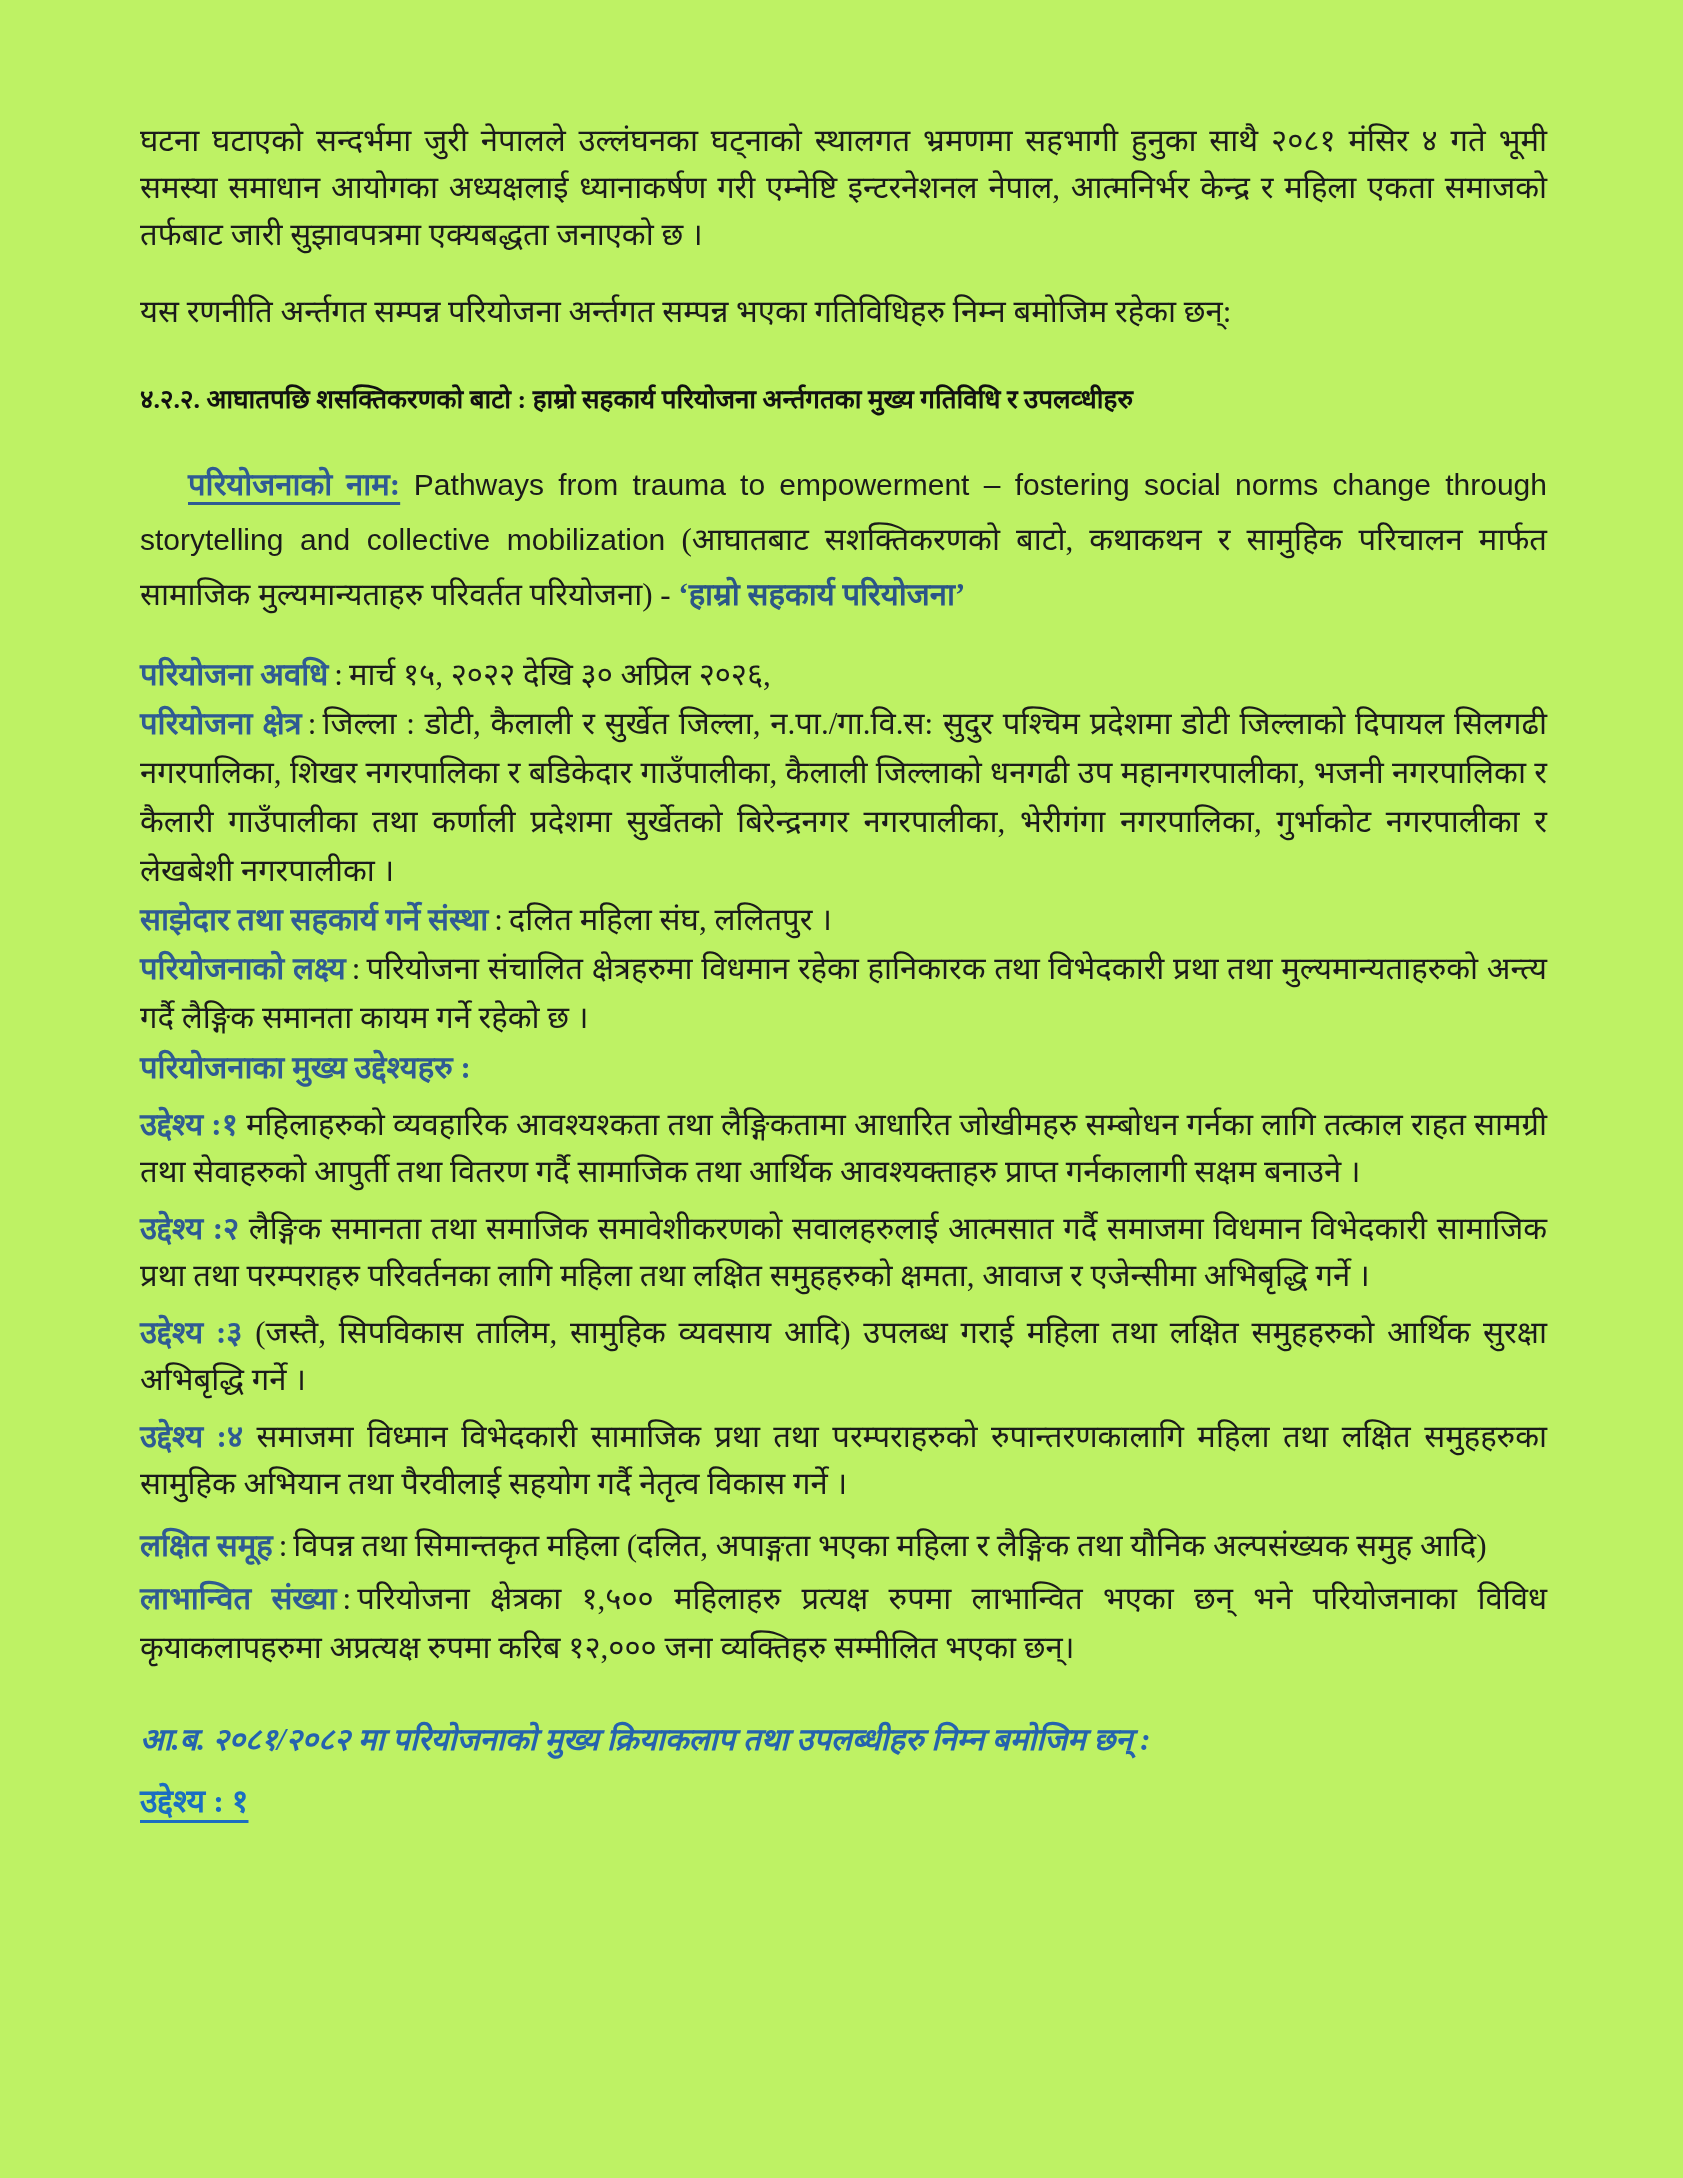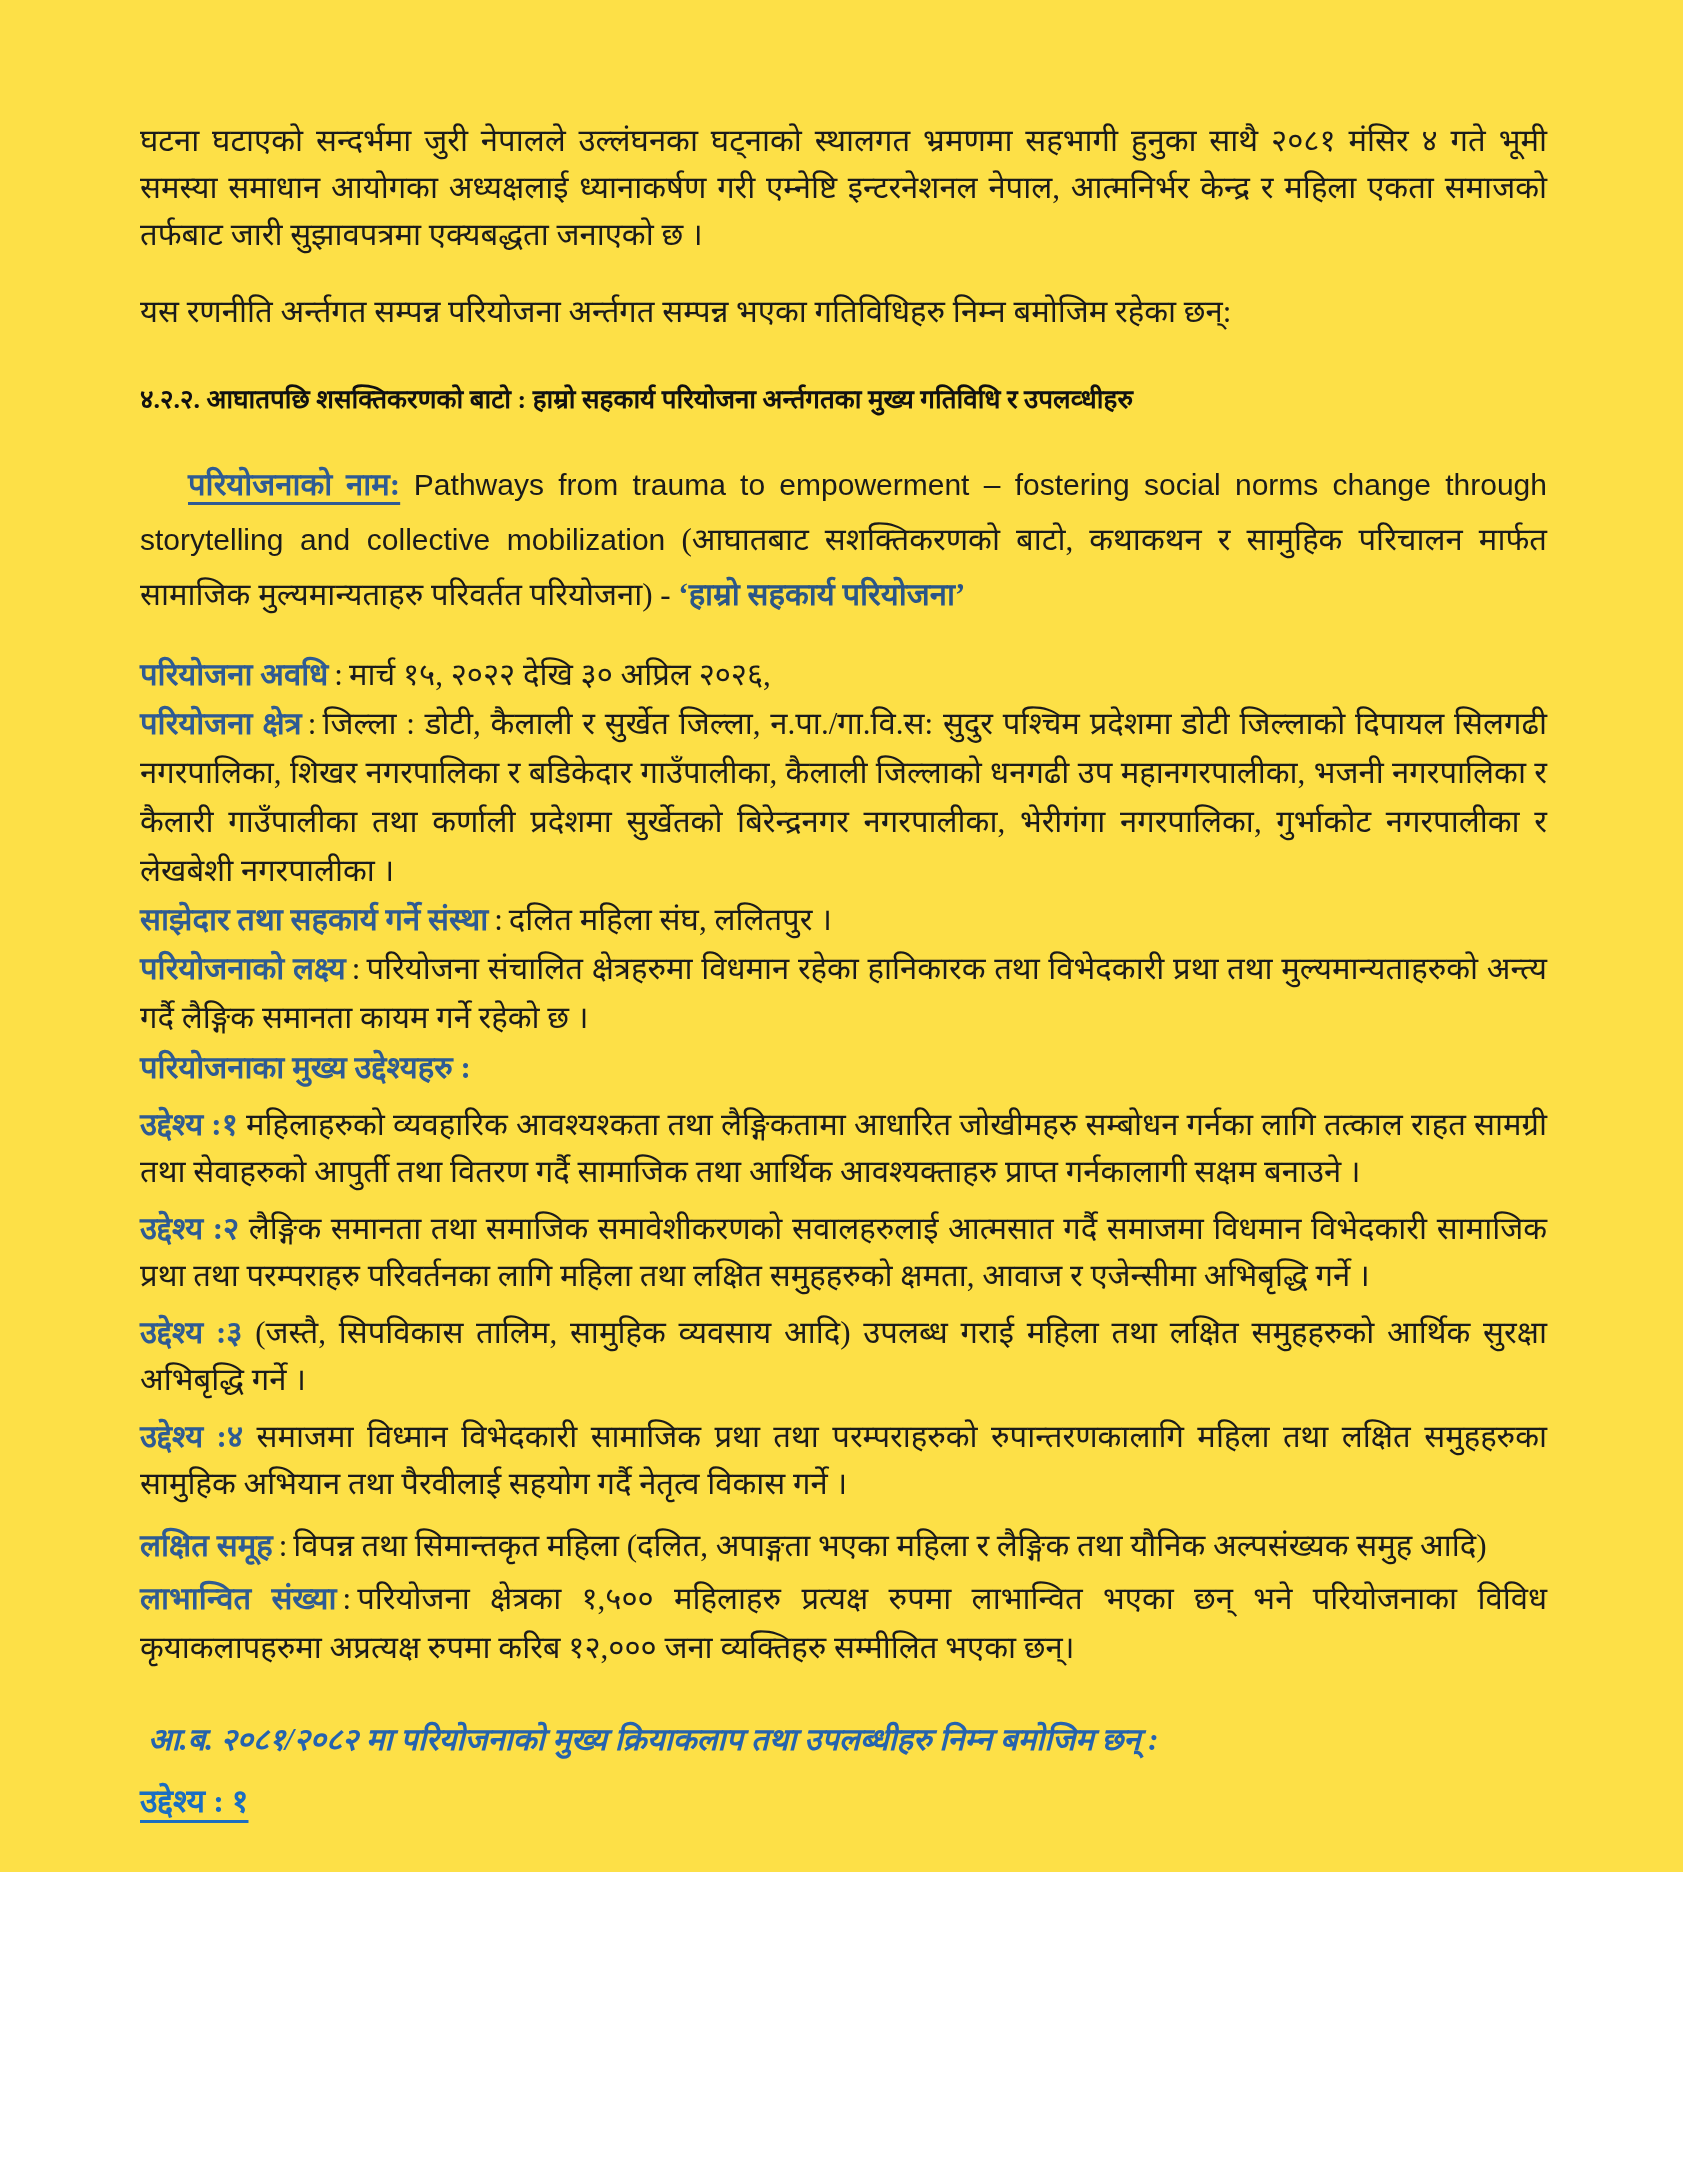--- a/index.html
+++ b/index.html
@@ -5,22 +5,22 @@
   :root{
     --label-blue:#2F5B93;
     --name-blue:#2B5687;
     --fiscal-blue:#2563AE;
     --objective-blue:#1B6EC2;
     --text-black:#1B1B1B;
   }
   html,body{margin:0;padding:0;background:#ffffff;}
   .page{
     position:relative;
-    width:1683px;height:1872px;
-    background:#fde047;
+    width:1683px;height:2178px;
+    background:#bef264;
     font-family:"Liberation Serif","DejaVu Serif",serif;
     color:var(--text-black,#1B1B1B);
   }
   .content{
     position:absolute;
     left:140px;top:117px;
     width:1407px;
   }
   p{margin:0;}
   .body-text{
@@ -70,21 +70,20 @@
   .objective{margin-top:10px;}
   .target-group{margin-top:14px;}
   .beneficiaries{margin-top:4px;}
   .fiscal-heading{
     margin-top:44px;
     font-size:31px;
     line-height:48px;
     font-weight:bold;
     font-style:italic;
     color:var(--fiscal-blue,#2563AE);
-    margin-left:8px;
   }
   .objective-one{
     margin-top:14px;
     font-size:32px;
     font-weight:bold;
     color:var(--objective-blue,#1B6EC2);
     text-decoration:underline;
     text-underline-offset:8px;
   }
   .page-number{

